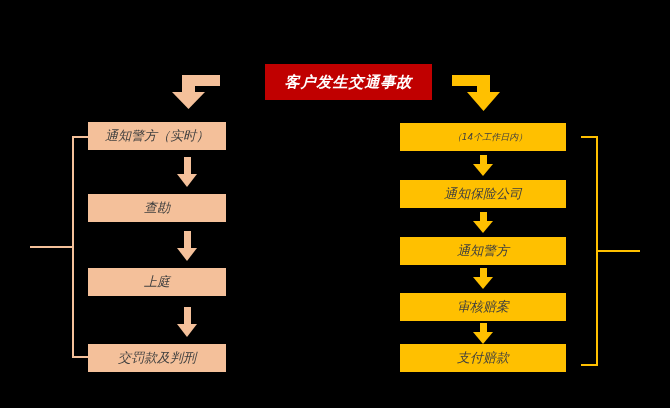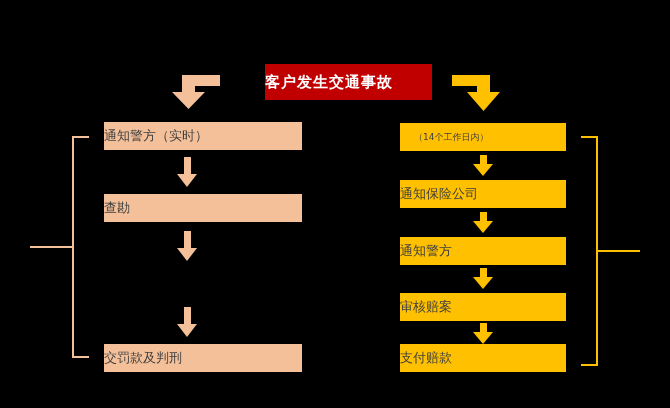--- a/index.html
+++ b/index.html
@@ -5,30 +5,30 @@
   html,body{margin:0;padding:0;}
   body{
     background:#000;
     font-family:"DejaVu Sans","Liberation Sans",sans-serif;
   }
   .canvas{
     position:relative;width:670px;height:408px;
     background:var(--background,#000);overflow:hidden;
   }
   .node{
-    position:absolute;display:flex;align-items:center;
-    box-sizing:border-box;white-space:nowrap;text-align:center;
+    position:absolute;display:flex;align-items:center;justify-content:center;
+    box-sizing:border-box;white-space:nowrap;text-align:center;font-style:italic;
   }
   .start-node{
     left:265px;top:64px;width:167px;height:36px;
     background:var(--accent-red,#C00000);
     color:var(--title-text,#fff);font-weight:bold;font-size:15px;letter-spacing:1px;
   }
   .left-step{
-    left:104px;width:198px;height:28px;
+    left:88px;width:138px;height:28px;
     background:var(--left-fill,#F4C09A);
     color:var(--box-text,#3F3F3F);font-size:13px;
   }
   .right-step{
     left:400px;width:166px;height:28px;
     background:var(--right-fill,#FFC000);
     color:var(--box-text,#3F3F3F);font-size:13px;
   }
   .right-step .note{font-size:9px;margin-left:14px;}
   .l1{top:122px}.l2{top:194px}.l3{top:268px}.l4{top:344px}
@@ -86,20 +86,23 @@
       <polygon points="15,20 48,20 31.5,39" fill="currentColor"></polygon>
     </svg>
   </span>
 
   <div class="node left-step l1">
     <span>通知警方（实时）</span>
   </div>
   <div class="node left-step l2">
     <span>查勘</span>
   </div>
+  <div class="node left-step l3">
+    <span>上庭</span>
+  </div>
   <div class="node left-step l4">
     <span>交罚款及判刑</span>
   </div>
 
   <div class="small-arrow arrow-peach tall la1">
     <div class="shaft"></div>
     <div class="head"></div>
   </div>
   <div class="small-arrow arrow-peach tall la2">
     <div class="shaft"></div>

